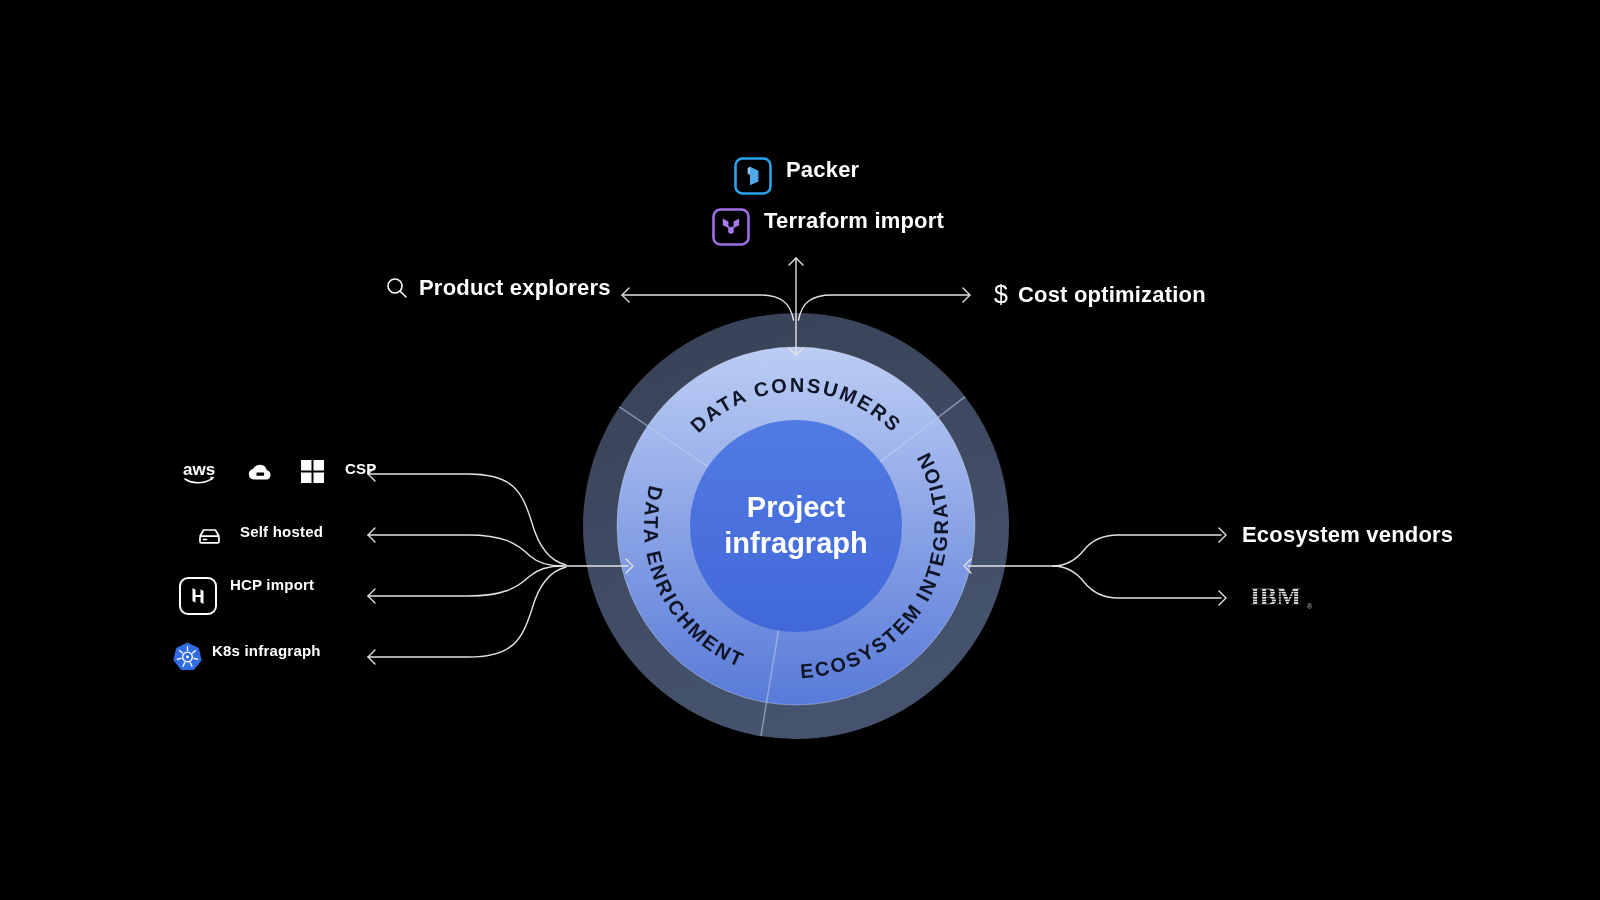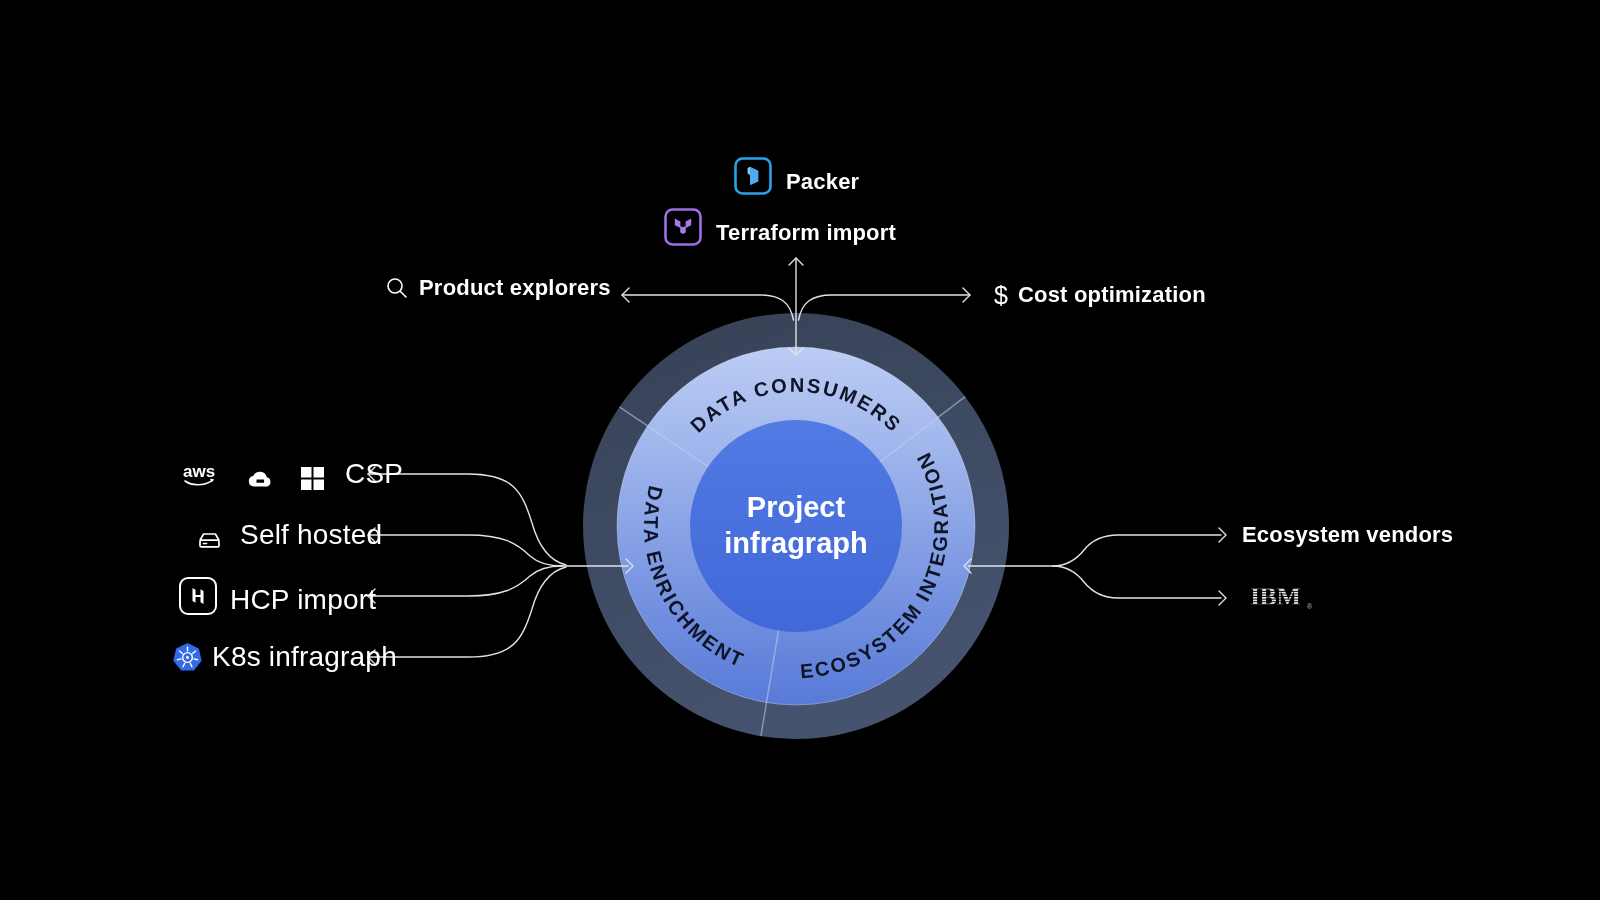--- a/index.html
+++ b/index.html
@@ -4,26 +4,26 @@
 <style>
   html,body{margin:0;padding:0;}
   body{
     width:1600px;height:900px;
     background:#000;
     font-family:"Liberation Sans",sans-serif;
     position:relative;overflow:hidden;color:#fff;
   }
   svg{display:block;}
   #diagram-svg{position:absolute;left:0;top:0;}
-  .row{position:absolute;display:flex;align-items:flex-end;transform:translateY(-50%);}
+  .row{position:absolute;display:flex;align-items:flex-start;transform:translateY(-50%);}
   .lbl{font-size:22px;font-weight:600;letter-spacing:.2px;white-space:nowrap;color:#fff;}
-  .lbl-left{font-size:28px;font-weight:400;letter-spacing:.2px;white-space:nowrap;color:#fff;}
+  .lbl-left{font-size:15px;font-weight:700;letter-spacing:.2px;white-space:nowrap;color:#fff;}
   .dollar{font-size:25px;font-weight:400;color:#fff;line-height:1;}
   #row-packer{left:734px;top:176px;gap:14px;}
-  #row-terraform{left:664px;top:227px;gap:14px;}
+  #row-terraform{left:712px;top:227px;gap:14px;}
   #row-product{left:384px;top:288px;gap:9px;}
   #row-cost{left:994px;top:295px;gap:10px;}
   #row-csp{left:182px;top:474px;gap:28px;}
   #row-csp .lbl-left{margin-left:-7px;}
   #row-self{left:196px;top:535px;gap:17px;}
   #row-hcp{left:178px;top:596px;gap:12px;}
   #row-k8s{left:172px;top:657px;gap:9px;}
   #row-vendors{left:1242px;top:535px;}
   #row-ibm{left:1250px;top:598px;}
 </style>

